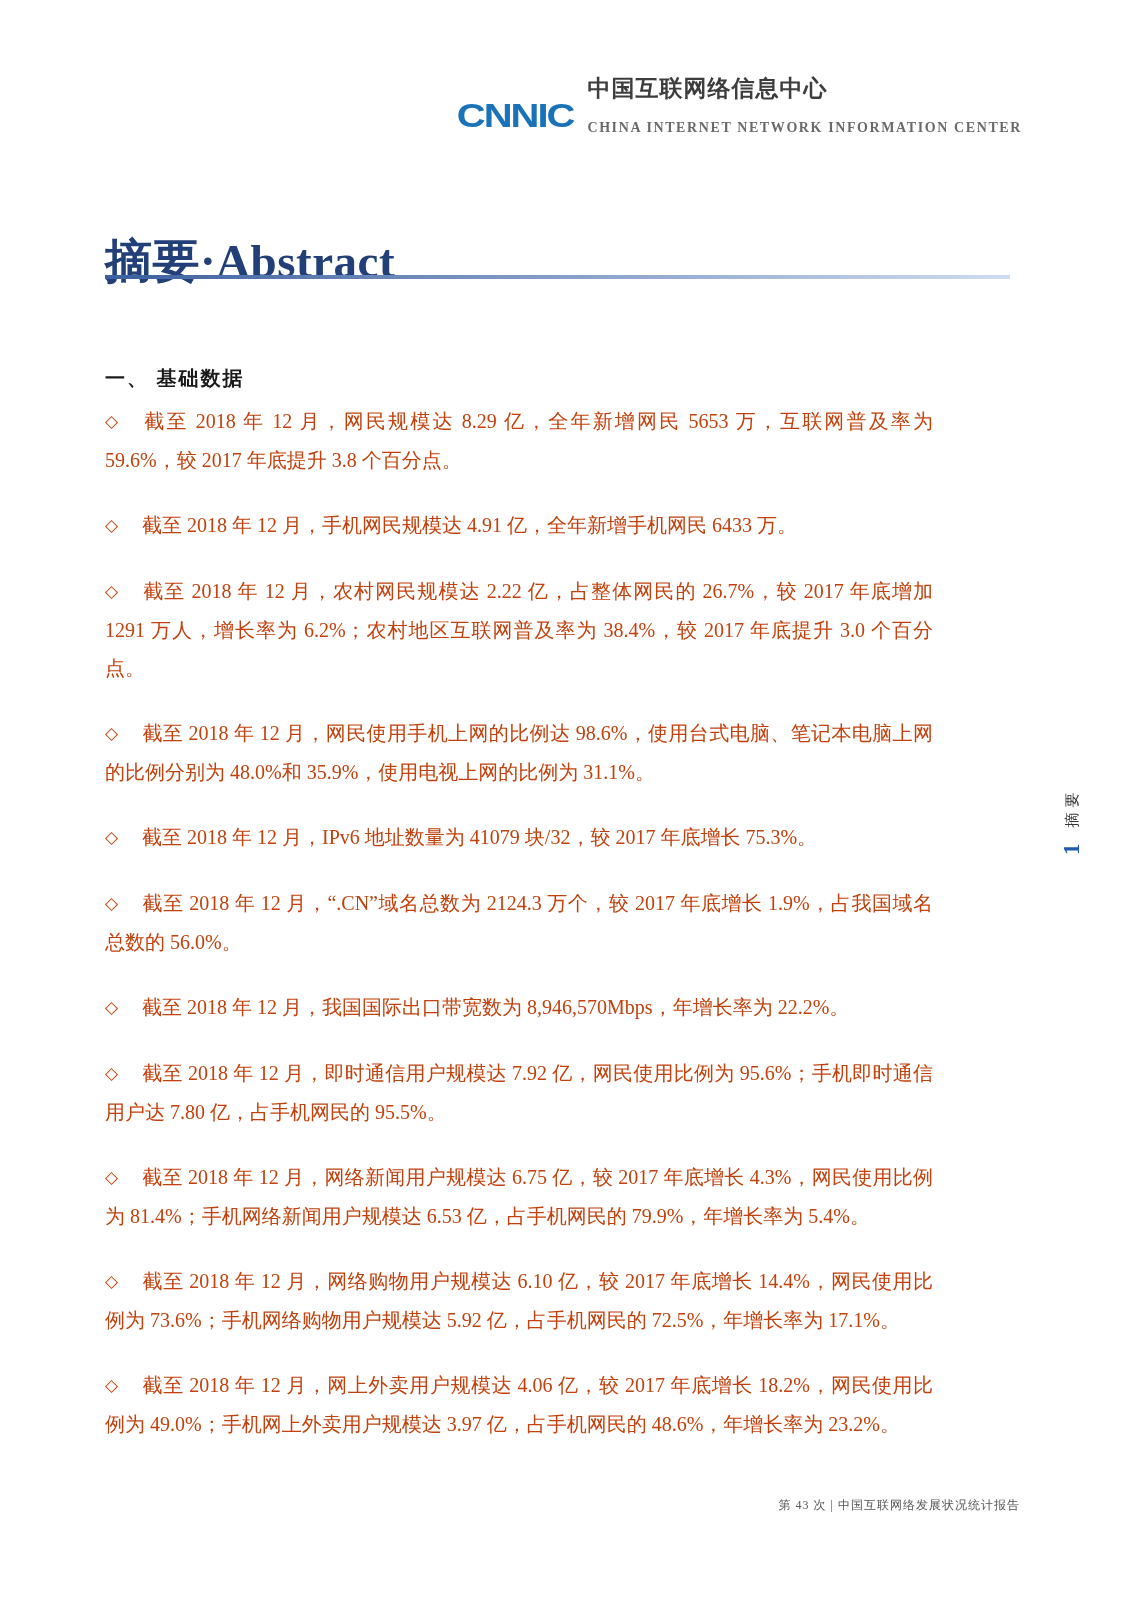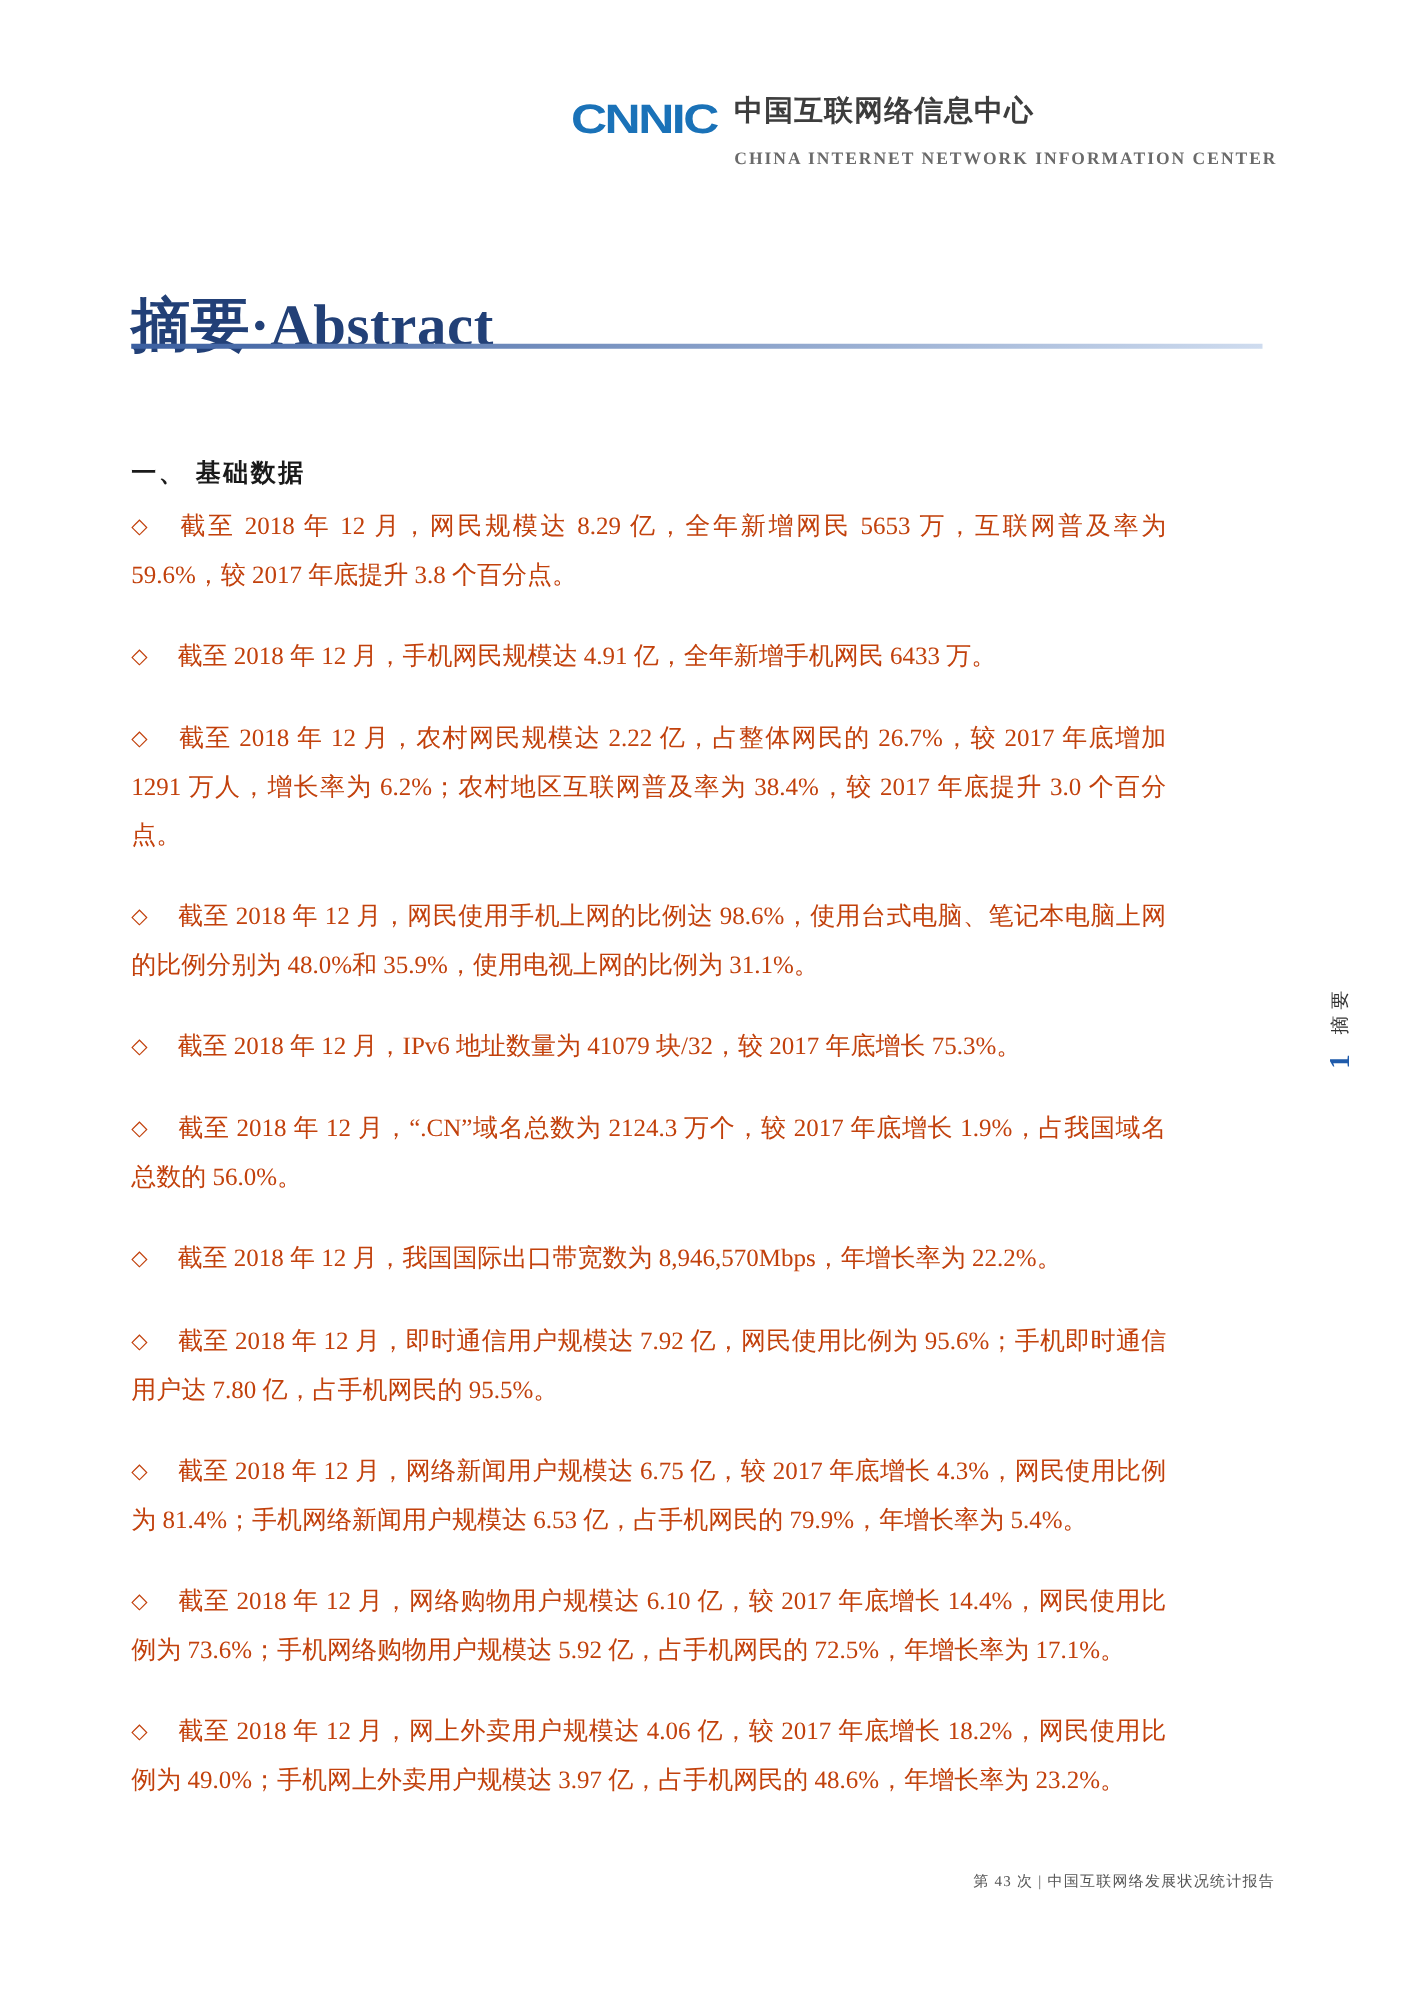--- a/index.html
+++ b/index.html
@@ -12,21 +12,21 @@
     font-family: "Liberation Serif", "DejaVu Serif", serif;
     color: #111;
   }
 
   
   .logo {
     position: absolute;
     top: 76px;
     right: 108px;
     display: flex;
-    align-items: flex-start;
+    align-items: flex-end;
     gap: 14px;
   }
   .logo-brand {
     font-family: "Liberation Sans", "DejaVu Sans", sans-serif;
     font-weight: 800;
     font-size: 40px;
     line-height: 1;
     letter-spacing: -2px;
     color: #1a72b8;
     transform: scaleY(0.82);

